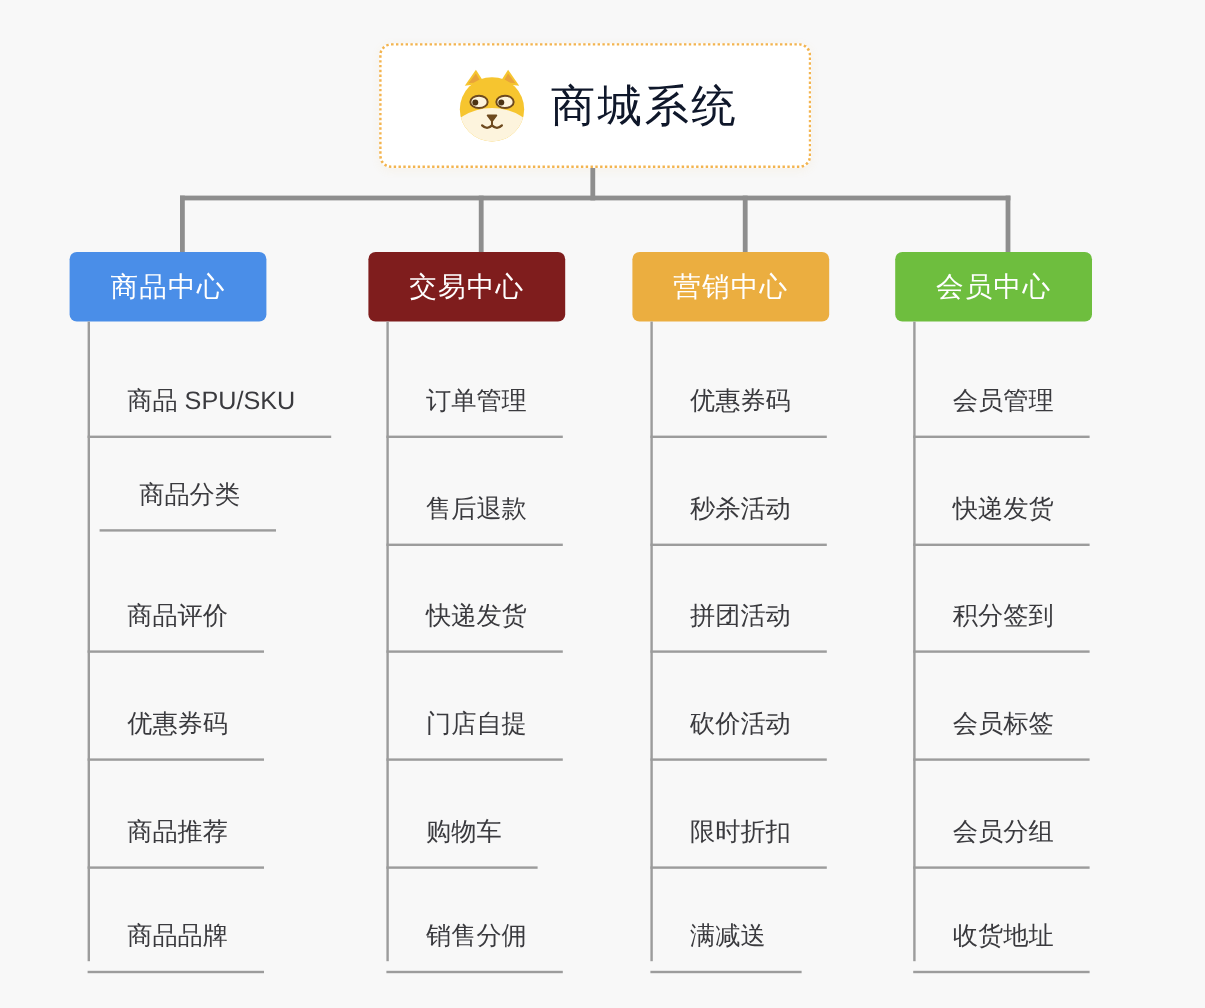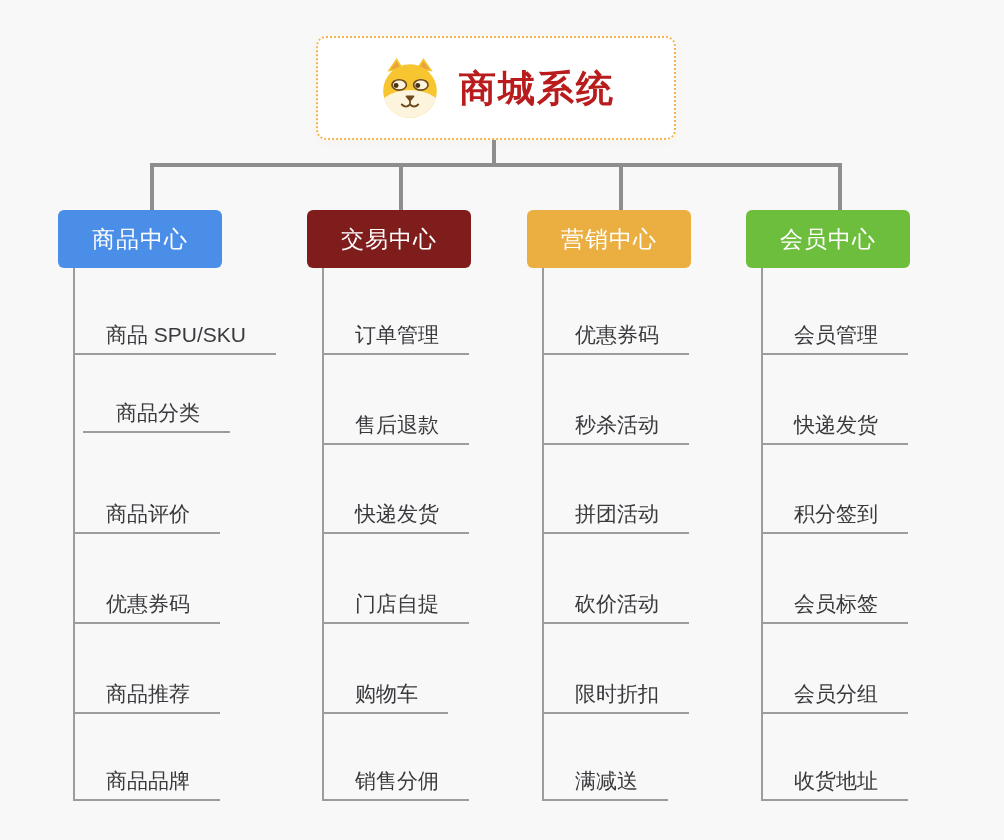--- a/index.html
+++ b/index.html
@@ -13,41 +13,41 @@
 
   
   .root-node{
     position:absolute;left:316px;top:36px;width:360px;height:104px;
     background:#ffffff;border:2px dotted #f3b44f;border-radius:10px;
     box-sizing:border-box;
     display:flex;align-items:center;justify-content:center;gap:16px;
     box-shadow:0 2px 8px rgba(230,170,70,0.07);
   }
   .root-title{
-    font-size:37px;font-weight:bold;letter-spacing:2px;
-    color:#b91c1c;line-height:1;
+    font-size:37px;font-weight:normal;letter-spacing:2px;
+    color:#0f172a;line-height:1;
   }
   .root-icon{width:66px;height:66px;flex:0 0 auto;}
 
   
   .cline{position:absolute;background:#8e8e8e;}
   .spine{position:absolute;width:2px;background:#9c9c9c;}
 
   
   .branch-box{
     position:absolute;top:210px;height:58px;width:164px;
     border-radius:6px;box-sizing:border-box;
     display:flex;align-items:center;justify-content:center;
     color:#ffffff;font-size:23px;letter-spacing:1px;
   }
 
   
   .leaf-item{
     position:absolute;
-    line-height:30px;padding:0 30px 3px 33px;
+    line-height:30px;padding:0 30px 13px 33px;
     border-bottom:2px solid #9c9c9c;
     font-size:21px;color:#3a3a3e;white-space:nowrap;
   }
 </style>
 </head>
 <body>
 
 <div id="canvas">
 
   <div class="root-node">

